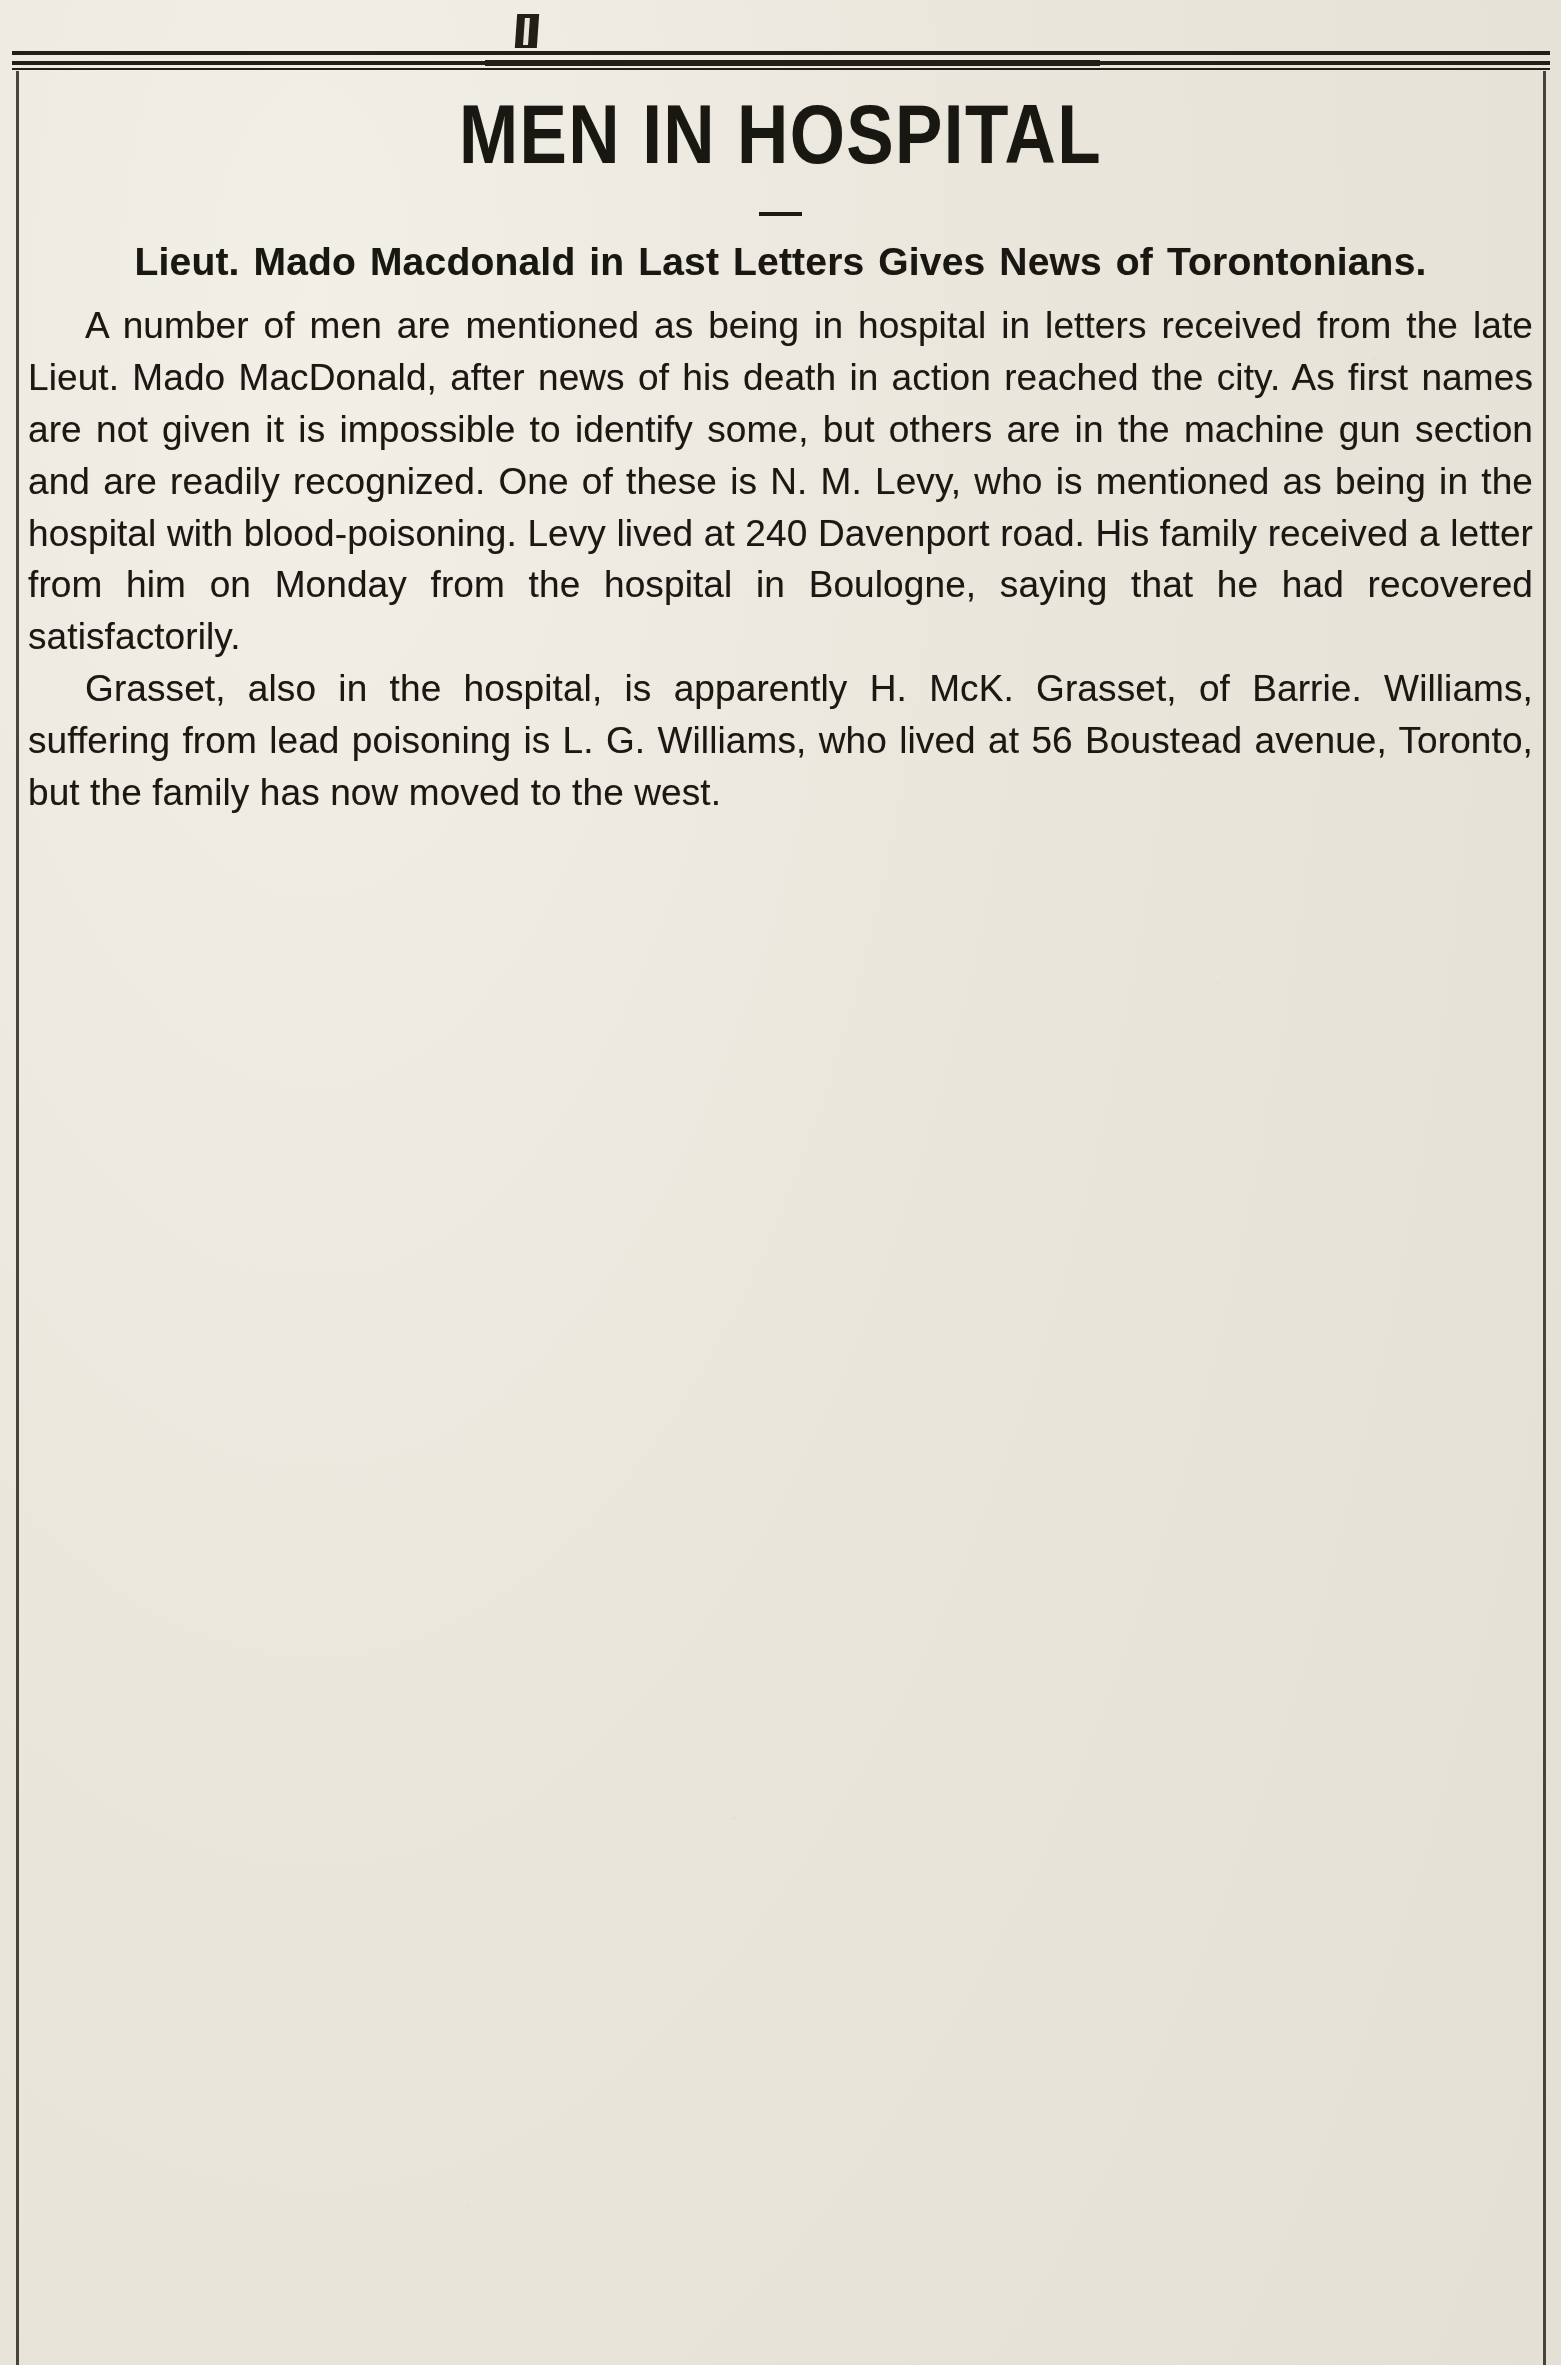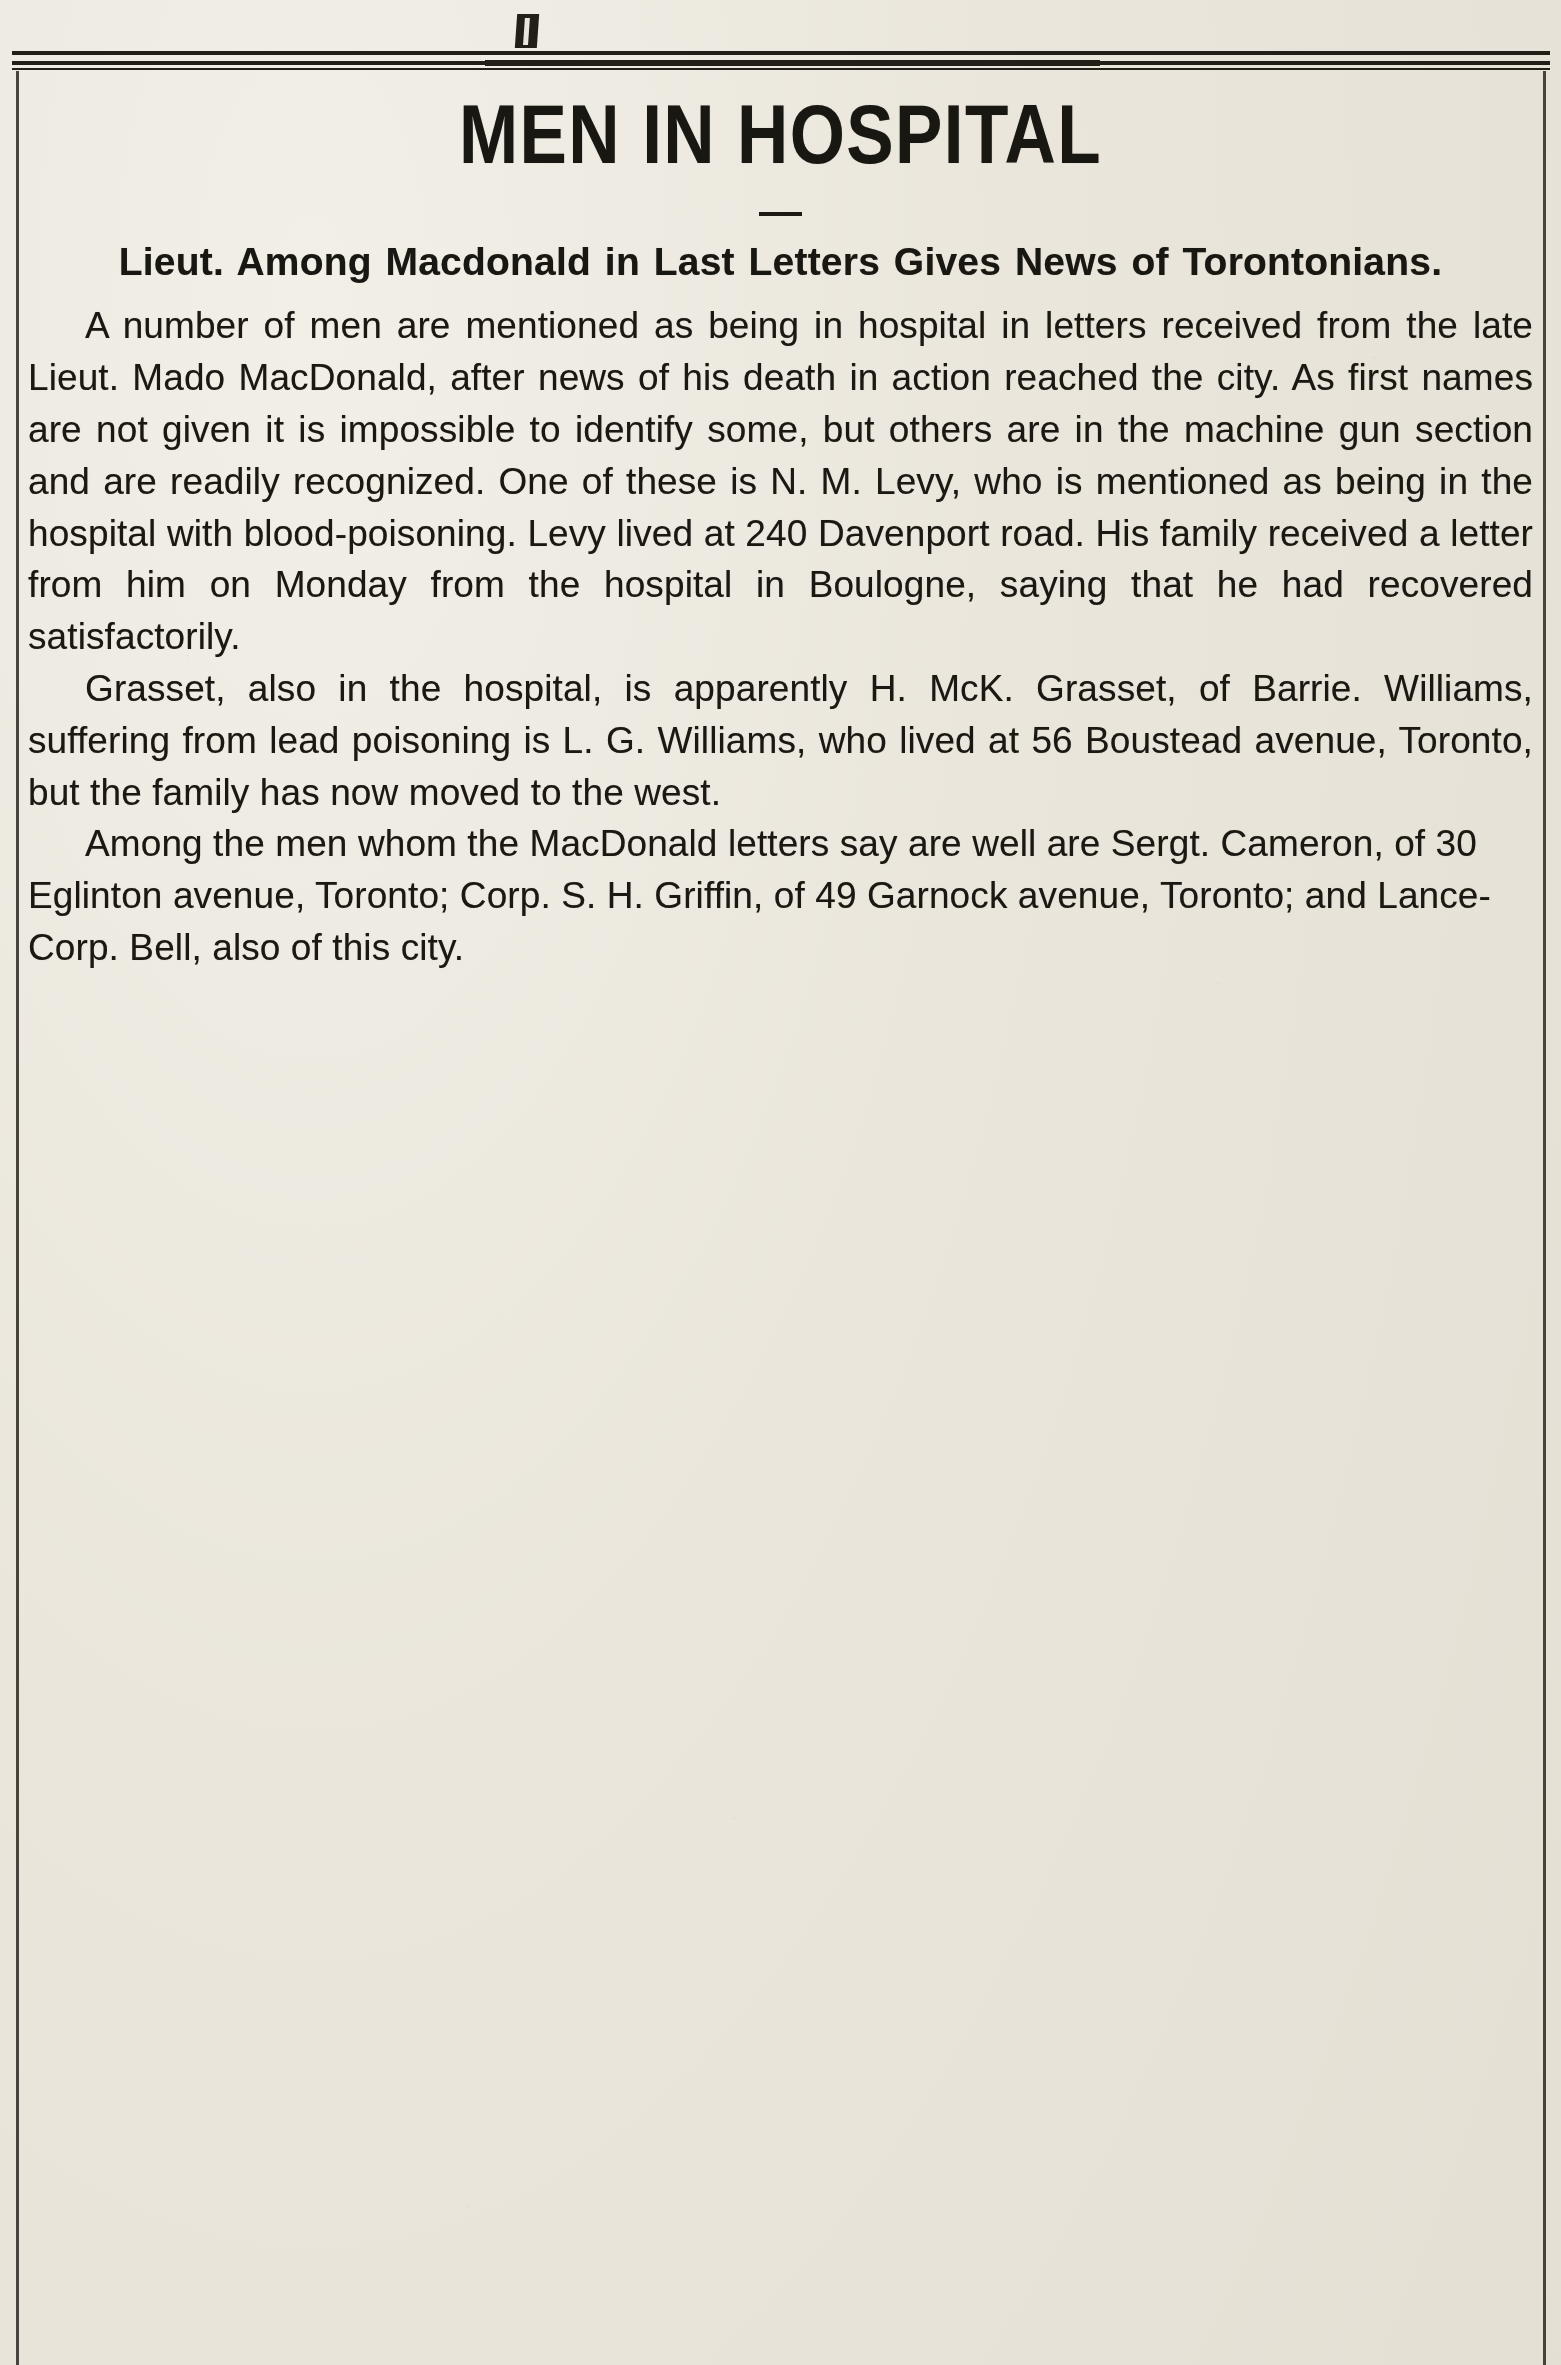--- a/index.html
+++ b/index.html
@@ -178,23 +178,22 @@
 
   <div class="col-rule-left"></div>
   <div class="col-rule-right"></div>
 
   <div class="content">
 
     <h1 class="headline">MEN IN HOSPITAL</h1>
 
     <div class="dash-sep"></div>
 
-    <h2 class="subhead">Lieut. Among Macdonald in Last Letters Gives News of Torontonians.</h2>
+    <h2 class="subhead">Lieut. Mado Macdonald in Last Letters Gives News of Torontonians.</h2>
 
     <div class="body-text">
       <p class="justify-last">A number of men are mentioned as being in hospital in letters received from the late Lieut. Mado MacDonald, after news of his death in action reached the city. As first names are not given it is impossible to identify some, but others are in the machine gun section and are readily recognized. One of these is N. M. Levy, who is mentioned as being in the hospital with blood-poisoning. Levy lived at 240 Davenport road. His family received a letter from him on Monday from the hospital in Boulogne, saying that he had recovered satisfactorily.</p>
       <p class="justify-last">Grasset, also in the hospital, is apparently H. McK. Grasset, of Barrie. Williams, suffering from lead poisoning is L. G. Williams, who lived at 56 Boustead avenue, Toronto, but the family has now moved to the west.</p>
-      <p>Among the men whom the MacDonald letters say are well are Sergt. Cameron, of 30 Eglinton avenue, Toronto; Corp. S. H. Griffin, of 49 Garnock avenue, Toronto; and Lance-Corp. Bell, also of this city.</p>
     </div>
   </div>
 
 </div>
 
 
 </body></html>

